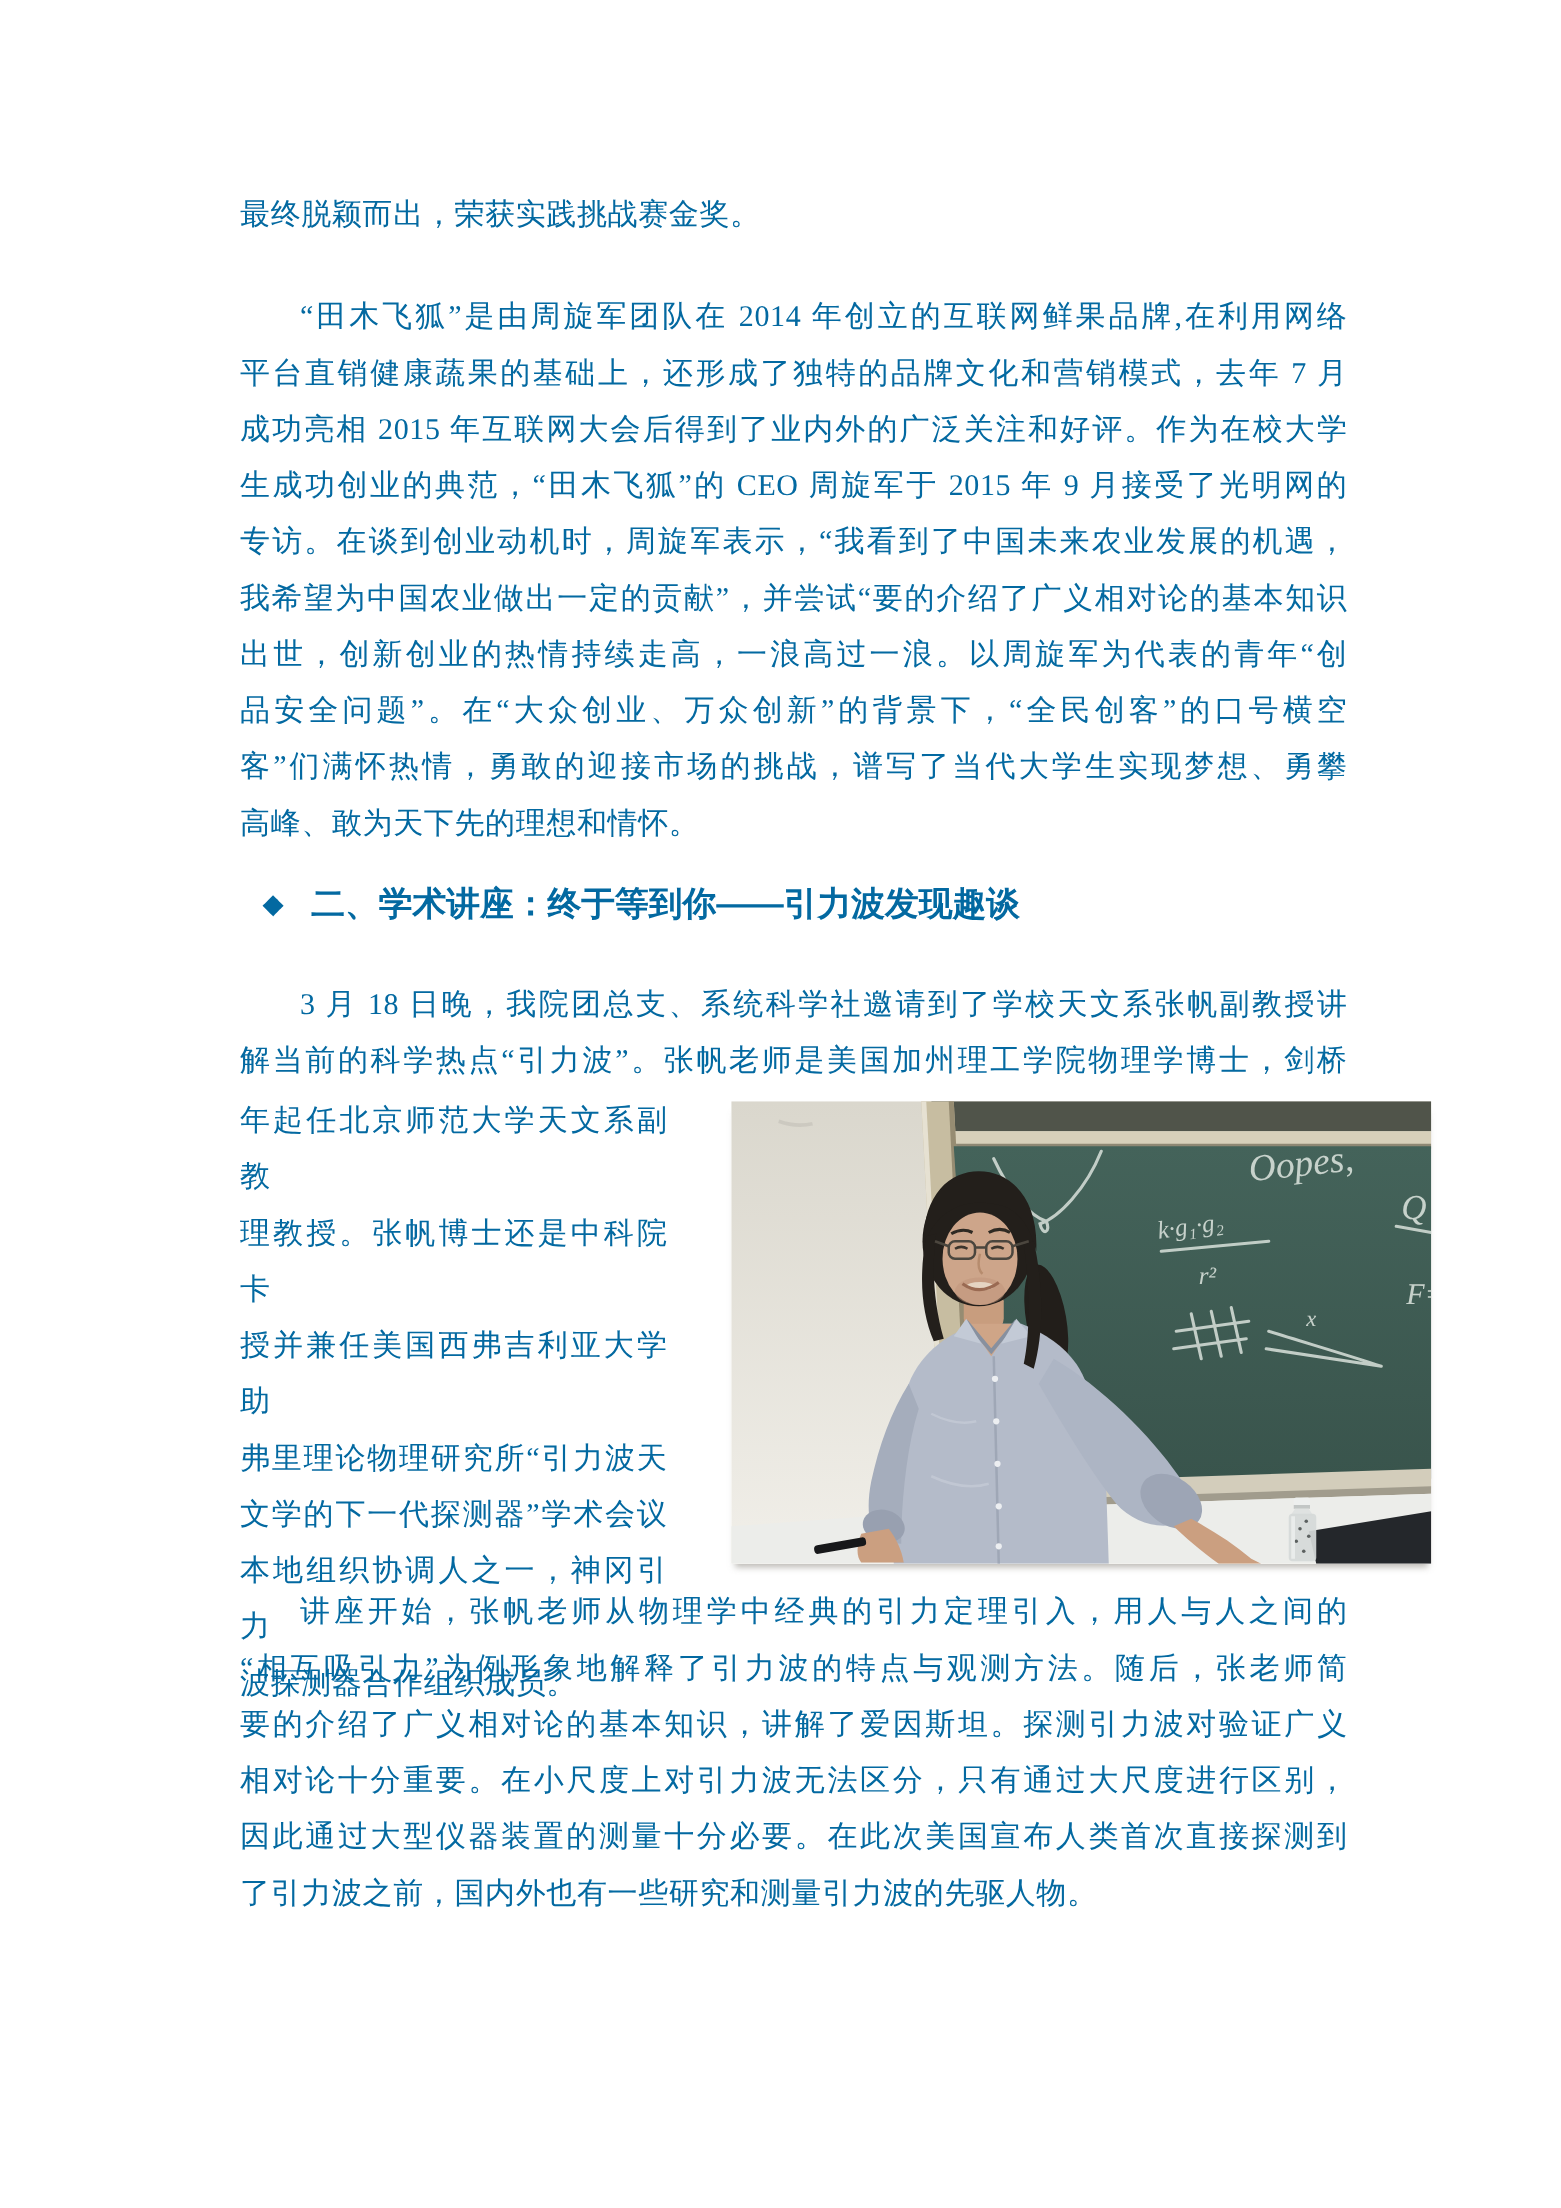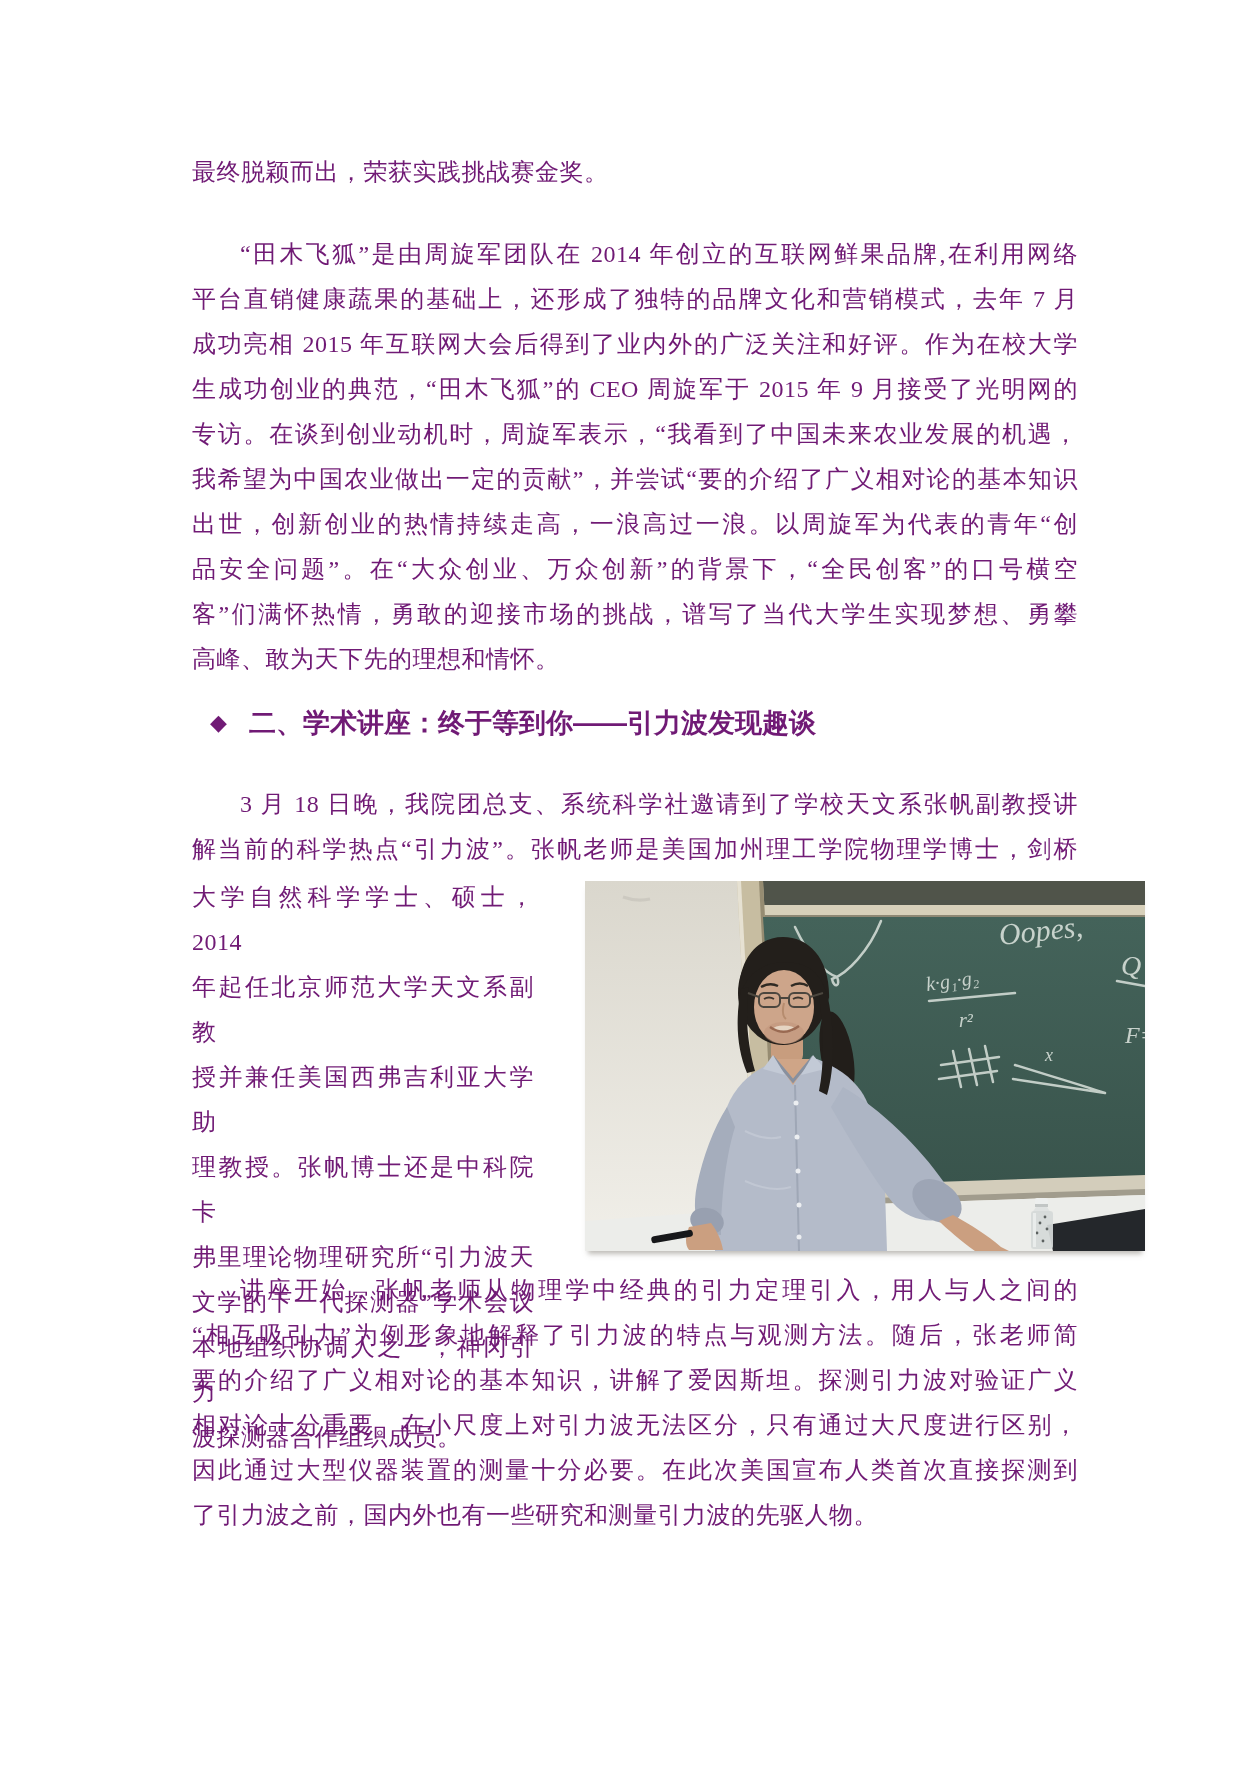--- a/index.html
+++ b/index.html
@@ -1,20 +1,20 @@
 <!DOCTYPE html>
 <html><head>
 <meta charset="utf-8">
 <style>
   html,body{margin:0;padding:0;background:#ffffff;}
   .page{
     position:relative;
     width:1249px;height:1560px;
     background:#ffffff;
-    color:#701a75;
+    color:#0369a1;
     font-family:"Liberation Serif","DejaVu Serif",serif;
     overflow:hidden;
   }
   .para{
     position:absolute;
     left:192px;
     width:886px;
     font-size:24px;
     line-height:45px;
     letter-spacing:0.5px;
@@ -81,24 +81,23 @@
     <span class="diamond">◆</span>
     <span>二、学术讲座：终于等到你——引力波发现趣谈</span>
   </div>
 
   <div class="para" style="top:782px">
     <div class="line indent">3 月 18 日晚，我院团总支、系统科学社邀请到了学校天文系张帆副教授讲</div>
     <div class="line">解当前的科学热点“引力波”。张帆老师是美国加州理工学院物理学博士，剑桥</div>
   </div>
 
   <div class="para narrow" style="top:875px">
-    <div class="line">大学自然科学学士、硕士，2014</div>
     <div class="line">年起任北京师范大学天文系副教</div>
+    <div class="line">理教授。张帆博士还是中科院卡</div>
     <div class="line">授并兼任美国西弗吉利亚大学助</div>
-    <div class="line">理教授。张帆博士还是中科院卡</div>
     <div class="line">弗里理论物理研究所“引力波天</div>
     <div class="line">文学的下一代探测器”学术会议</div>
     <div class="line">本地组织协调人之一，神冈引力</div>
     <div class="line last">波探测器合作组织成员。</div>
   </div>
 
   <figure class="photo">
     <svg width="560" height="370" viewBox="0 0 560 370" xmlns="http://www.w3.org/2000/svg">
       <defs>
         <linearGradient id="wallg" x1="0" y1="0" x2="0" y2="1">

